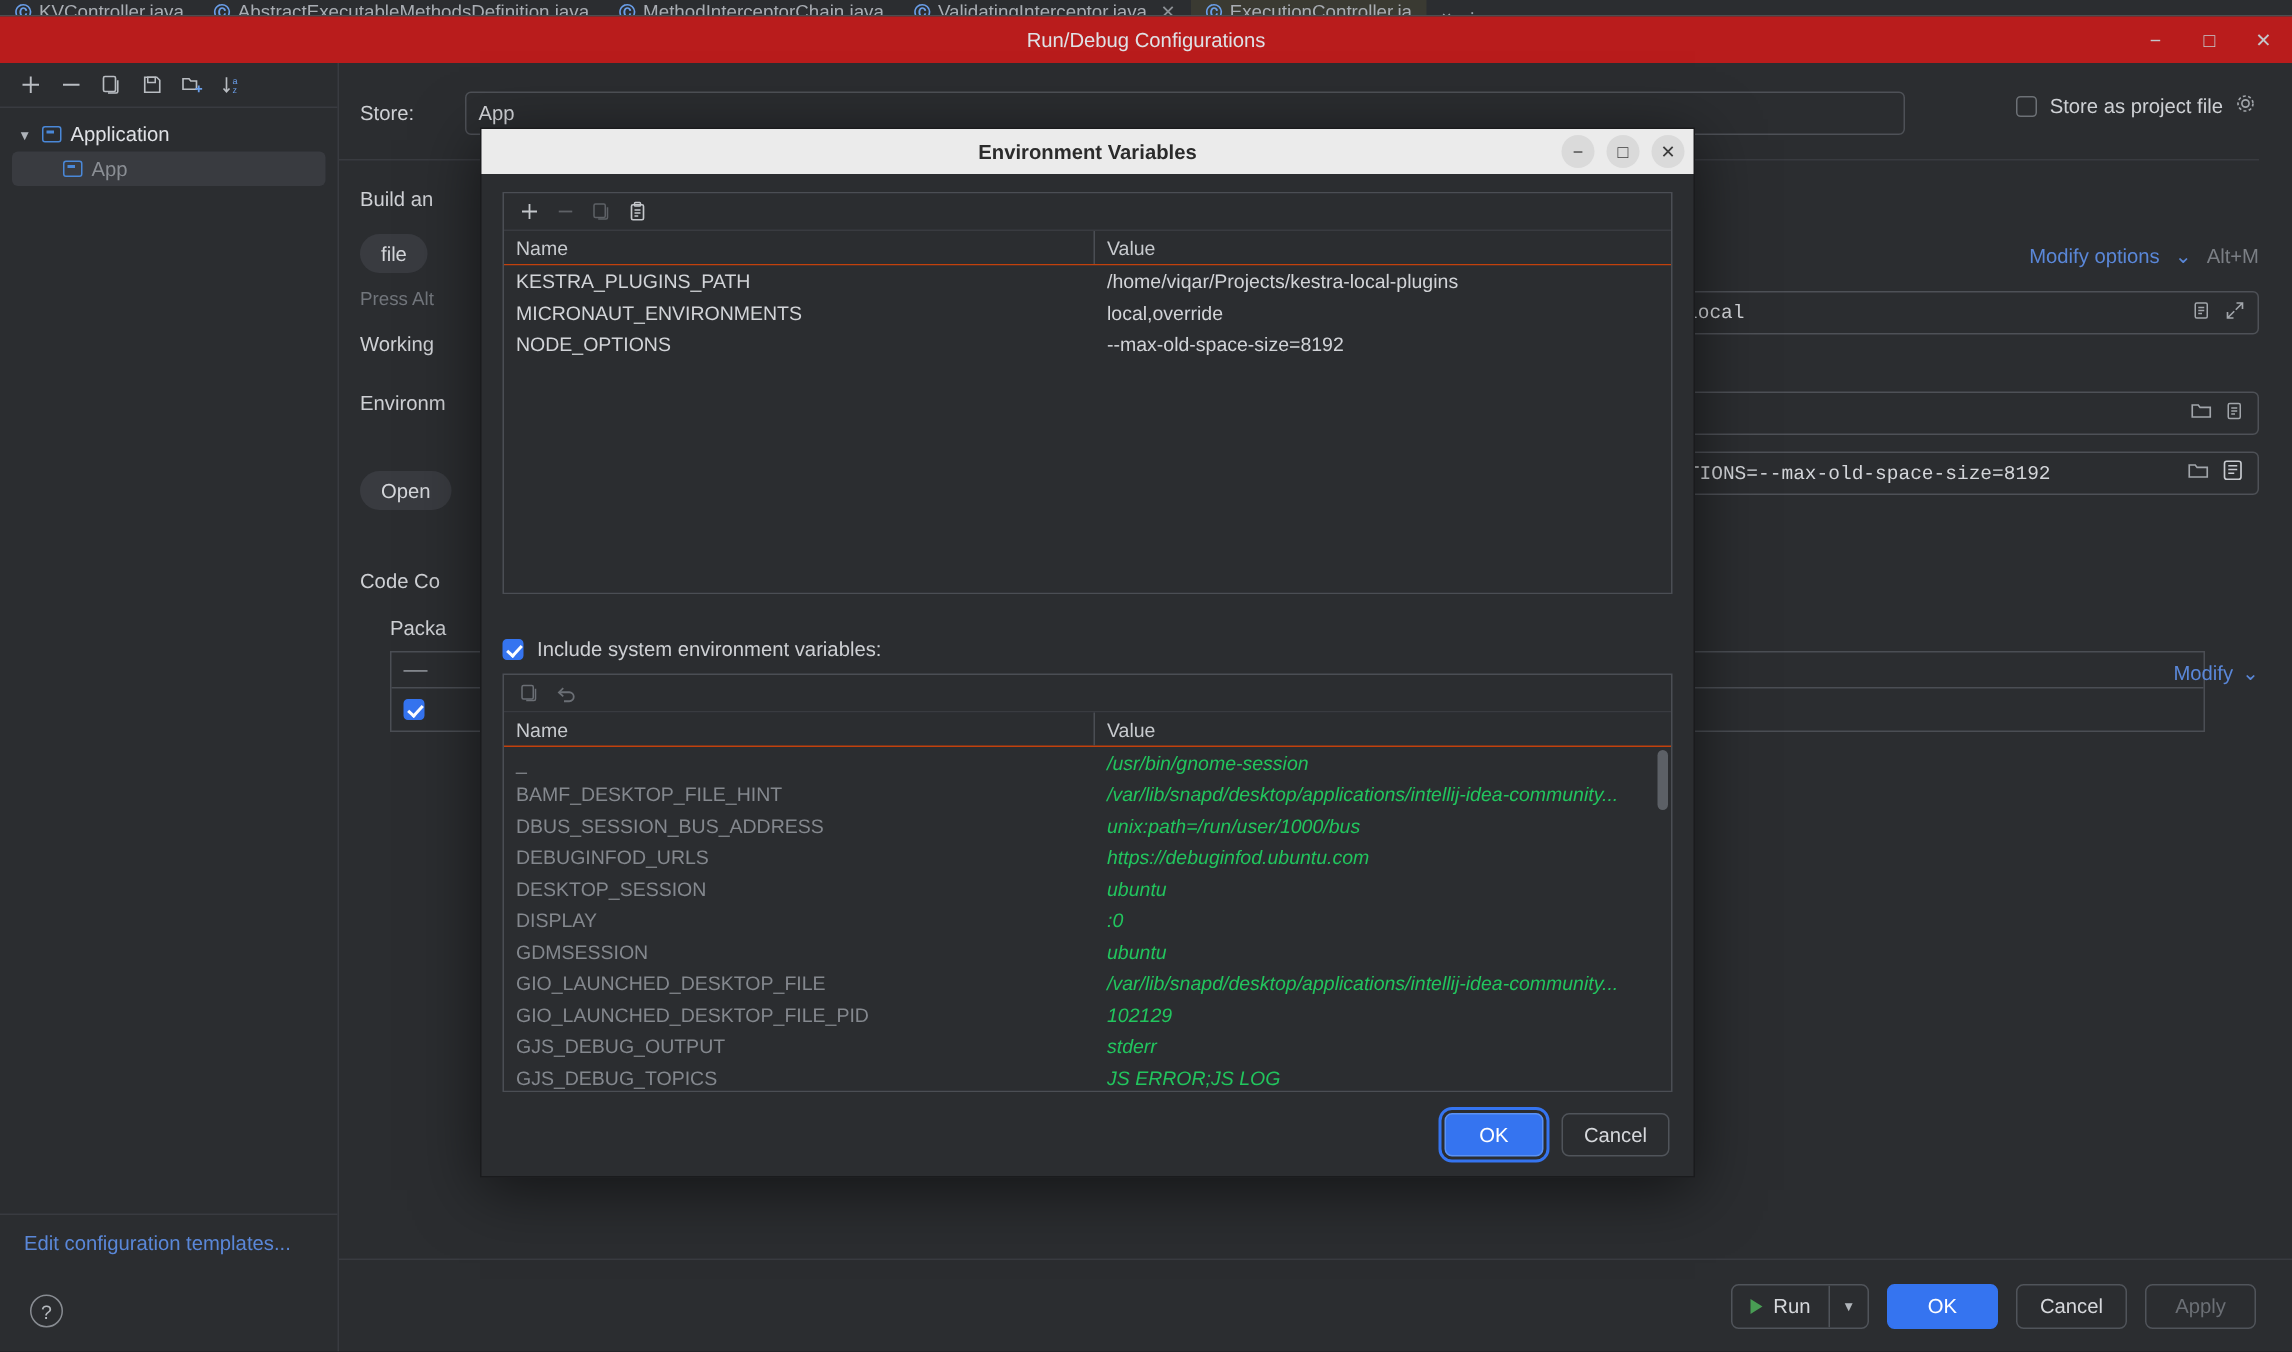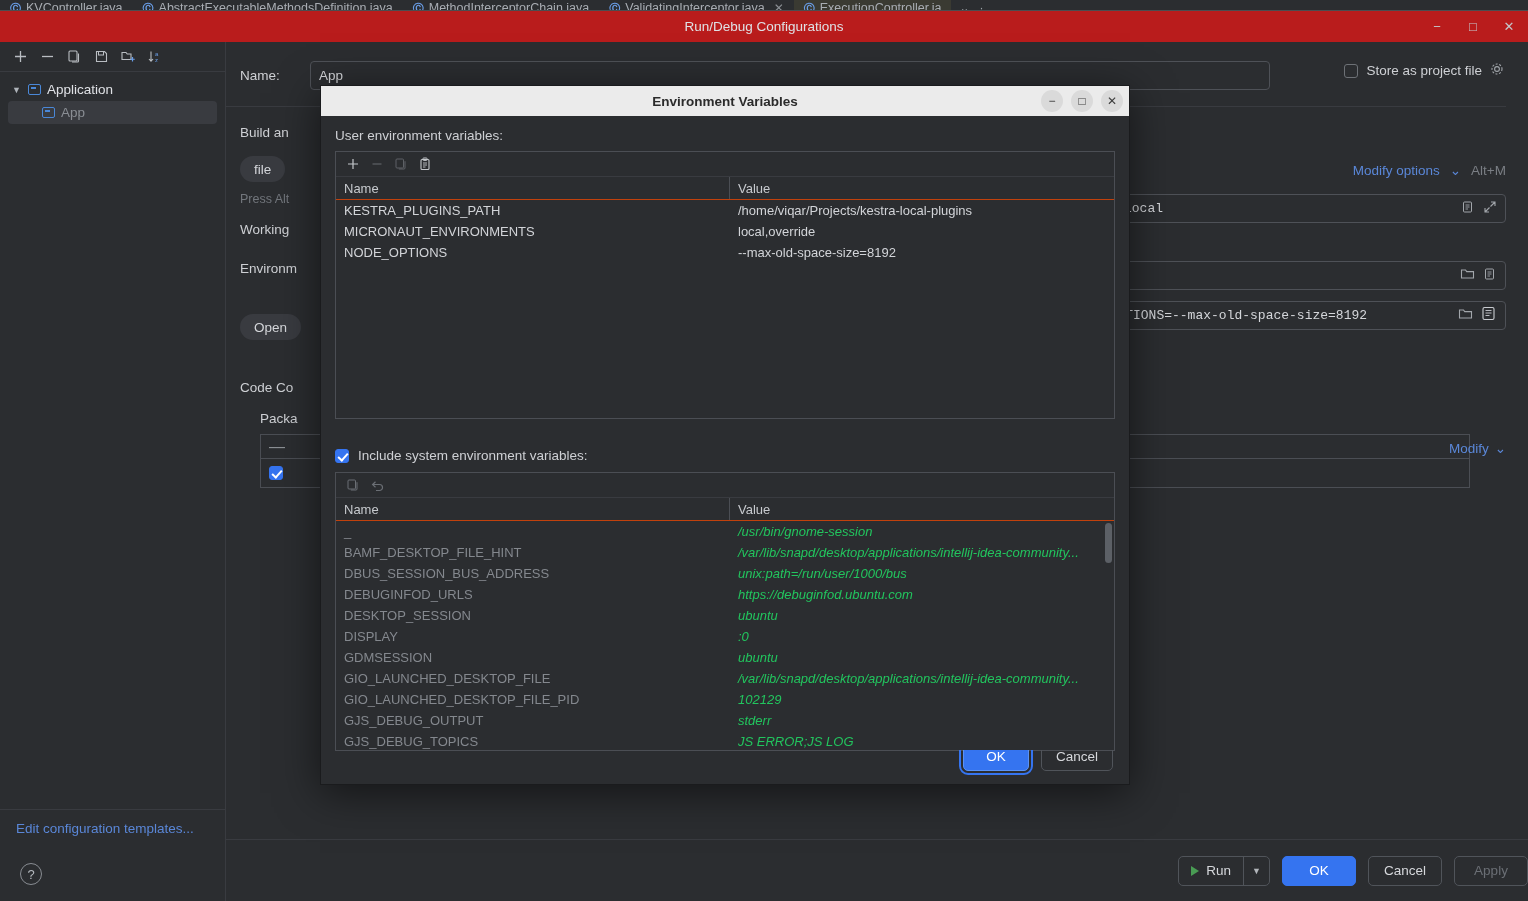--- a/index.html
+++ b/index.html
@@ -133,21 +133,21 @@
   #modify-options .lnk { color: #5a87d8; }
   #modify-options .hint { color: #7a7e84; }
 
   #modify-link {
     position: absolute; right: 22px; top: 398px; display: flex; gap: 6px;
     align-items: center; font-size: 13.5px; color: #5a87d8;
   }
 
   #rd-footer {
     height: 62px; border-top: 1px solid #393b40; display: flex;
-    align-items: center; justify-content: flex-end; gap: 12px; 
+    align-items: center; justify-content: flex-end; gap: 12px; padding-right: 24px;
     background: #2b2d30;
   }
   .btn {
     height: 30px; min-width: 74px; border-radius: 5px; border: 1px solid #50545a;
     background: #2b2d30; color: #d6d8dc; font-size: 13.5px;
     display: flex; align-items: center; justify-content: center; padding: 0 14px;
   }
   .btn.primary { background: #3574f0; border-color: #3574f0; color: #ffffff; }
   .btn.disabled { color: #6b6f75; }
   #run-split { display: flex; align-items: center; height: 30px;
@@ -344,21 +344,21 @@
       </div>
       <div id="help-bar">
         <span id="help-btn">?</span>
       </div>
     </div>
 
     <div id="rd-right">
       <div id="rd-form">
 
         <div class="form-row" style="height:30px;">
-          <span class="flabel" style="width:70px;">Name:</span>
+          <span class="flabel" style="width:70px;">Store:</span>
           <div class="finput" style="width:960px;">App</div>
         </div>
 
         <div id="store-as-project">
           <span class="cbox"></span>
           <span>Store as project file</span>
           <span>
             <svg width="14" height="14" viewBox="0 0 14 14">
                 <circle cx="7" cy="7" r="2.4" stroke="#a2a6ab" stroke-width="1.1" fill="none"></circle>
                 <circle cx="7" cy="7" r="5" stroke="#a2a6ab" stroke-width="1.1" fill="none" stroke-dasharray="2 1.6"></circle>
@@ -491,21 +491,20 @@
     <span id="env-title">Environment Variables</span>
     <div id="env-wincontrols">
       <span class="env-wc">−</span>
       <span class="env-wc">□</span>
       <span class="env-wc">✕</span>
     </div>
   </div>
 
   <div id="env-body">
 
-    <div class="section-label">User environment variables:</div>
 
     <div class="tbl-wrap">
       <div class="tbl-toolbar">
         <span class="tbl-tb-btn">
           <svg width="14" height="14" viewBox="0 0 14 14">
               <path d="M7 2v10M2 7h10" stroke="#c4c7cb" stroke-width="1.2" fill="none"></path>
             </svg>
         </span>
         <span class="tbl-tb-btn dim">
           <svg width="14" height="14" viewBox="0 0 14 14">

